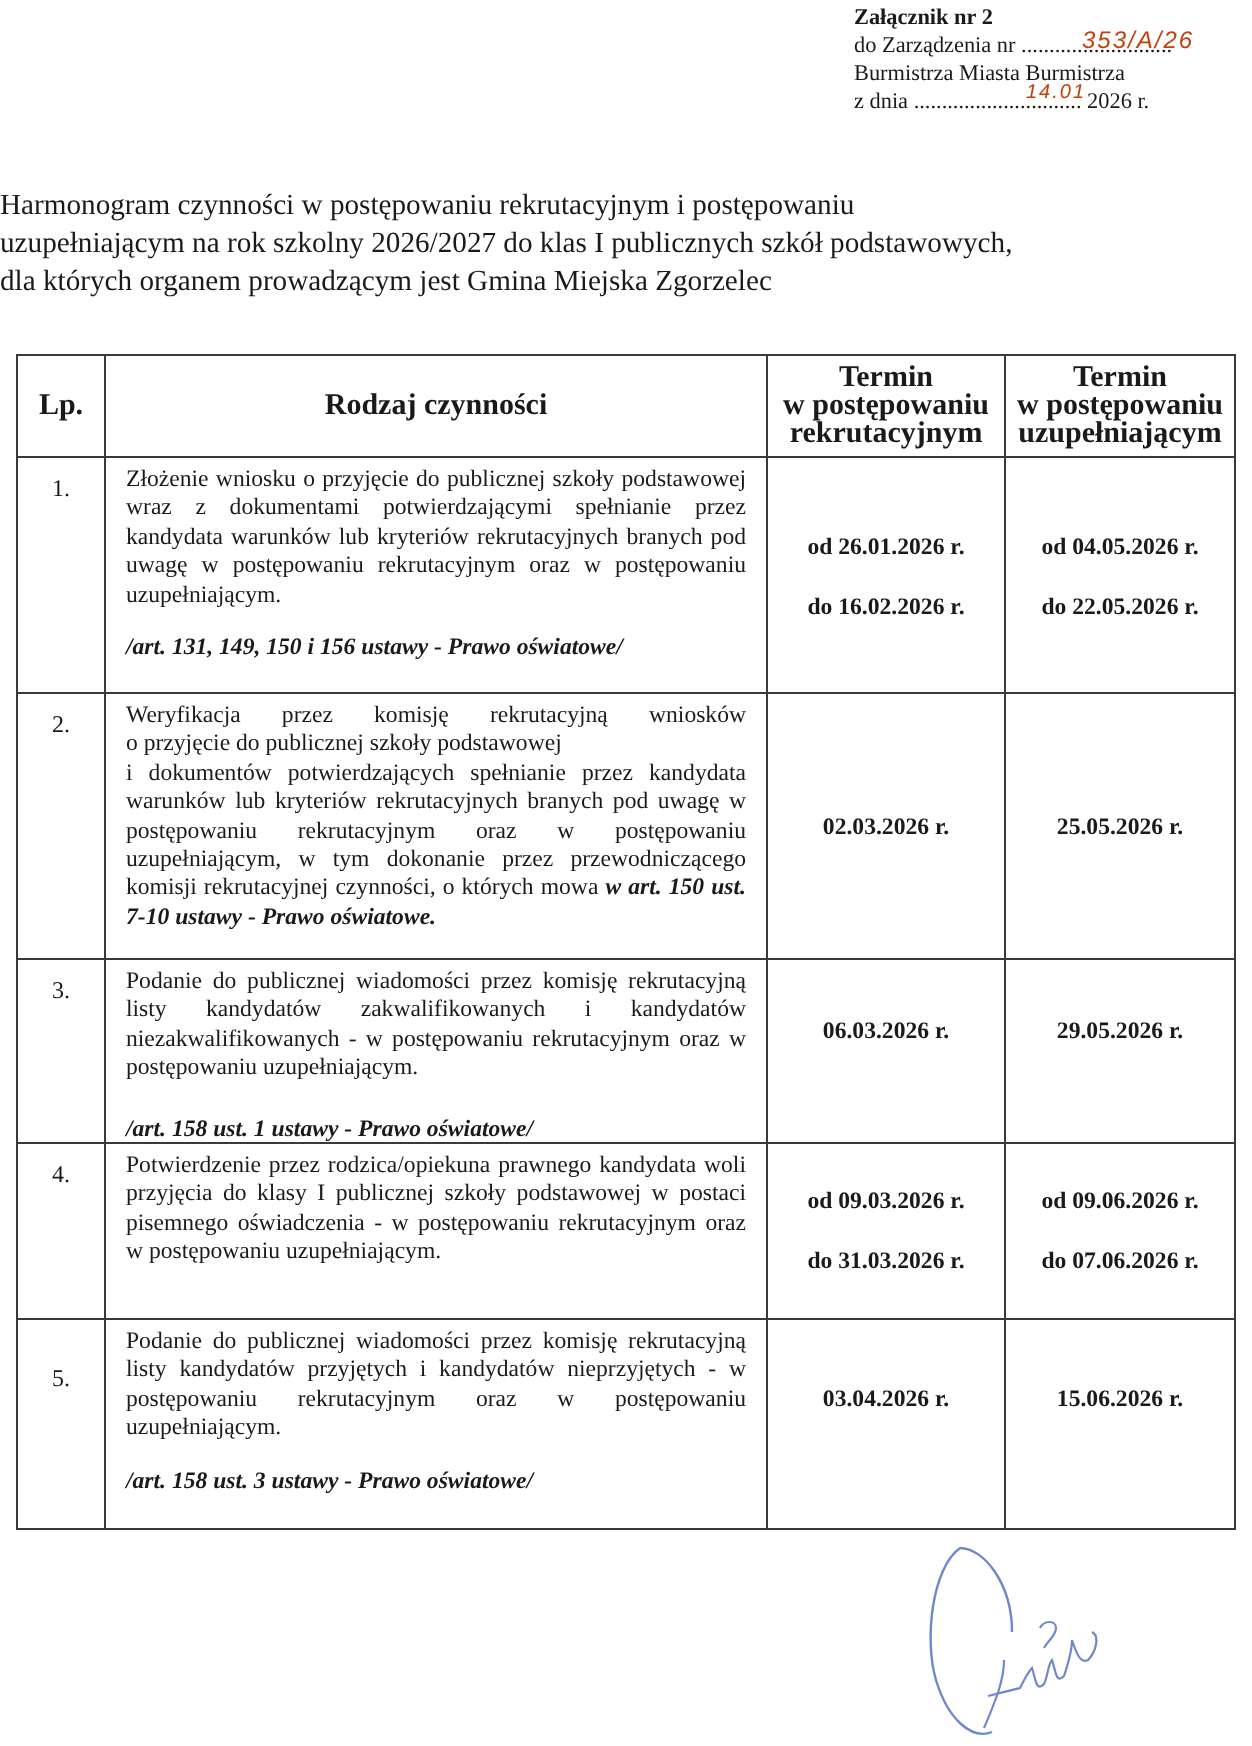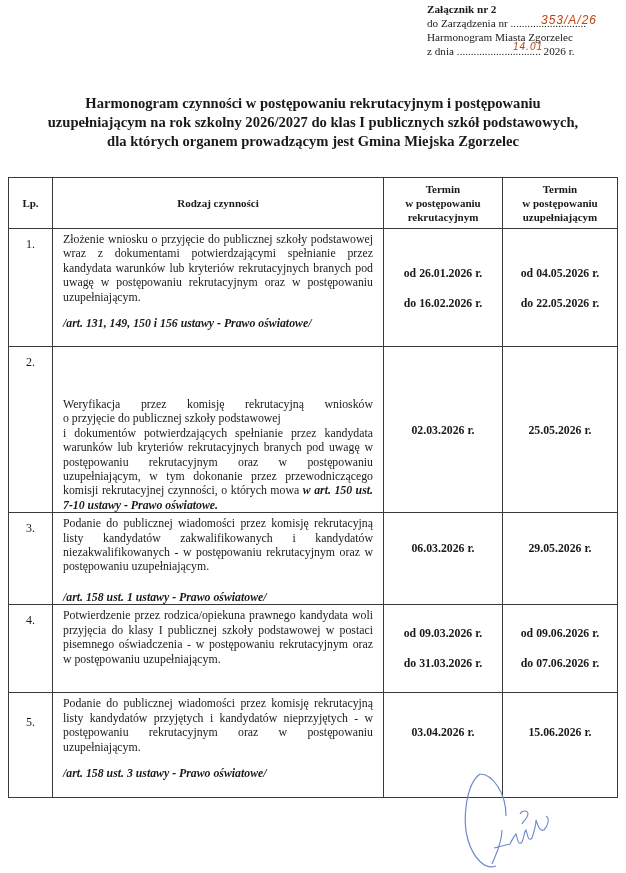--- a/index.html
+++ b/index.html
@@ -12,36 +12,36 @@
       font-size: 11.2px; line-height: 14px;
     }
     .annex .l1 { font-weight: bold; }
     .annex .line { white-space: nowrap; position: relative; }
     .dots { letter-spacing: 0; }
     .hand {
       font-family: Liberation Sans, sans-serif; color: #c2410c; font-size: 10px;
       position: absolute; font-style: italic; letter-spacing: 1px;
     }
     .title {
-      position: absolute; left: 0; top: 94px; width: 626px; text-align: center;
-      font-weight: bold; font-size: 14.6px; line-height: 19px;
+      position: absolute; left: 0; top: 94px; width: 626px; text-align: left;
+      font-weight: normal; font-size: 14.6px; line-height: 19px;
     }
     .title div { white-space: nowrap; }
     table.schedule {
       position: absolute; left: 8px; top: 177px; width: 609px;
       border-collapse: collapse; table-layout: fixed;
     }
     table.schedule td, table.schedule th {
       border: 1px solid #3a3a3a; vertical-align: top; padding: 0;
     }
     col.c-lp { width: 44px; }
     col.c-desc { width: 331px; }
     col.c-rek { width: 119px; }
     col.c-uzu { width: 115px; }
-    th { font-weight: bold; font-size: 11px; line-height: 14px; vertical-align: middle !important; text-align: center; }
+    th { font-weight: bold; font-size: 15px; line-height: 14px; vertical-align: middle !important; text-align: center; }
     tr.head { height: 51px; }
     .lp { text-align: center; font-size: 12px; padding-top: 8px !important; }
     .desc {
       font-size: 11.8px; line-height: 14.4px; text-align: justify;
       padding: 3px 10px 0 10px !important;
     }
     .desc .legal { font-weight: bold; font-style: italic; margin-top: 12px; display: block; }
     .desc .legal-inline { font-weight: bold; font-style: italic; }
     .date {
       text-align: center; font-weight: bold; font-size: 11.8px; vertical-align: middle !important;
@@ -59,21 +59,21 @@
 </head>
 <body>
 
 <div class="annex">
   <div class="line l1">Załącznik nr 2</div>
   <div class="line">
     <span>do Zarządzenia nr</span>
     <span class="dots">...........................</span>
     <span class="hand" style="left:114px; top:-3px; font-size:12px;">353/A/26</span>
   </div>
-  <div class="line">Harmonogram Miasta Zgorzelec</div>
+  <div class="line">Burmistrza Miasta Burmistrza</div>
   <div class="line">
     <span>z dnia</span>
     <span class="dots">...................</span><span class="dots">...........</span>
     <span>2026 r.</span>
     <span class="hand" style="left:86px; top:-4px;">14.01</span>
   </div>
 </div>
 
 <div class="title">
   <div>Harmonogram czynności w postępowaniu rekrutacyjnym i postępowaniu</div>
@@ -116,21 +116,21 @@
     </td>
     <td class="date">
       <span class="d1">od 04.05.2026 r.</span>
       <span class="d2">do 22.05.2026 r.</span>
     </td>
   </tr>
 
   <tr class="r2">
     <td class="lp">2.</td>
     <td class="desc">
-      <span style="display:block; text-align:justify; text-align-last:justify;margin-top:47px;">Weryfikacja przez komisję rekrutacyjną wniosków</span>
+      <span style="display:block; text-align:justify; text-align-last:justify;">Weryfikacja przez komisję rekrutacyjną wniosków</span>
       <span style="display:block;">o przyjęcie do publicznej szkoły podstawowej</span>
       <span>i dokumentów potwierdzających spełnianie przez kandydata warunków lub kryteriów rekrutacyjnych branych pod uwagę w postępowaniu rekrutacyjnym oraz w postępowaniu uzupełniającym, w tym dokonanie przez przewodniczącego komisji rekrutacyjnej czynności, o których mowa</span>
       <span class="legal-inline">w art. 150 ust. 7-10 ustawy - Prawo oświatowe.</span>
     </td>
     <td class="date">
       <span class="d1">02.03.2026 r.</span>
     </td>
     <td class="date">
       <span class="d1">25.05.2026 r.</span>
     </td>

